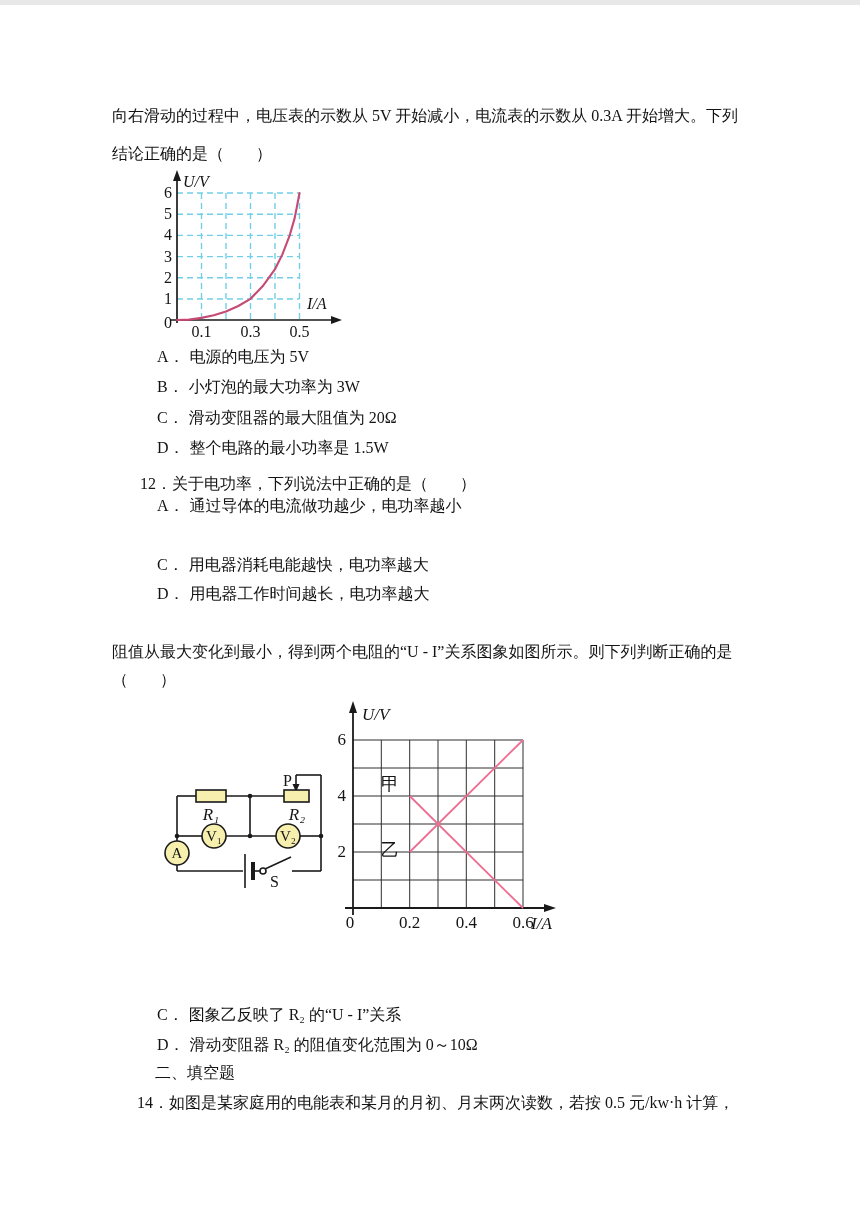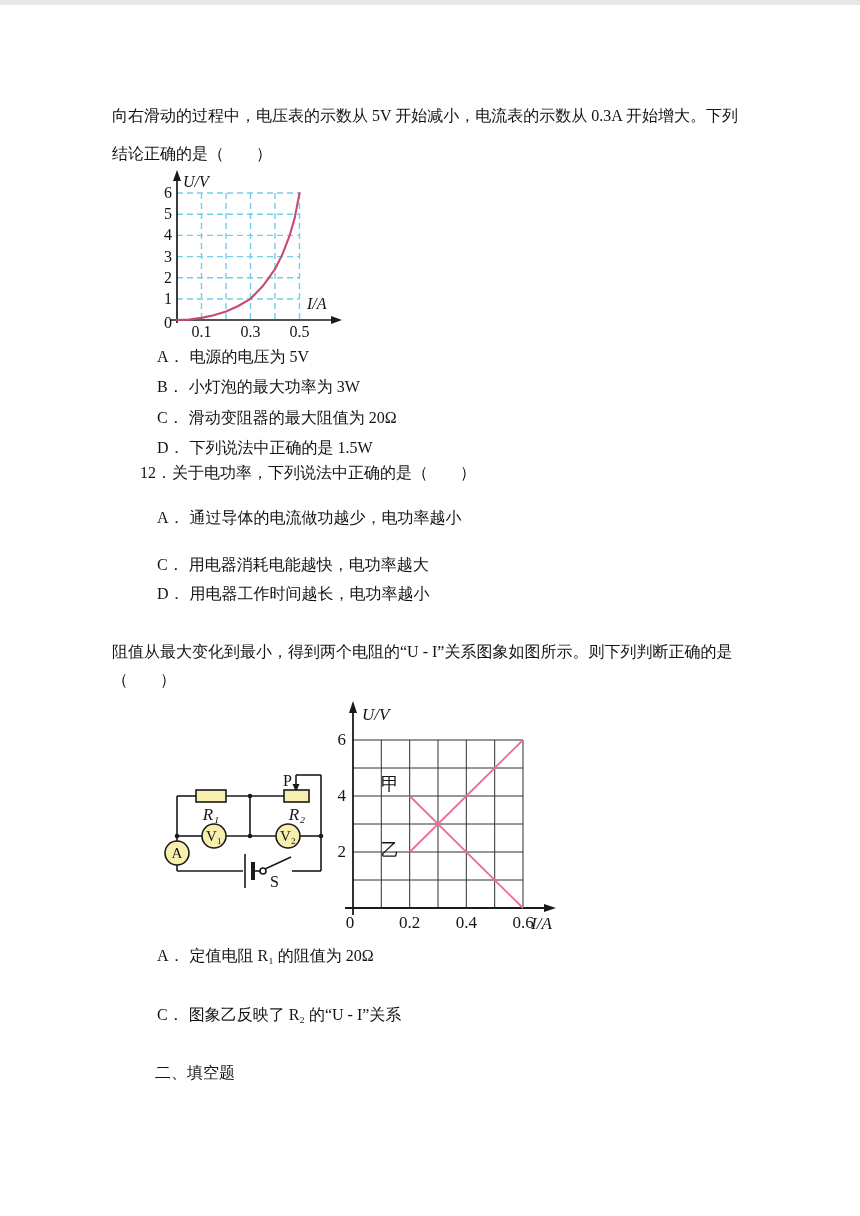--- a/index.html
+++ b/index.html
@@ -57,26 +57,26 @@
         <text x="66.5" y="172">0.1</text>
         <text x="115.5" y="172">0.3</text>
         <text x="164.5" y="172">0.5</text>
       </g>
     </g>
   </svg>
 
   <div class="line opt" style="left:157px;top:342px"><span class="k">A．</span><span>电源的电压为 5V</span></div>
   <div class="line opt" style="left:157px;top:372px"><span class="k">B．</span><span>小灯泡的最大功率为 3W</span></div>
   <div class="line opt" style="left:157px;top:403px"><span class="k">C．</span><span>滑动变阻器的最大阻值为 20Ω</span></div>
-  <div class="line opt" style="left:157px;top:433px"><span class="k">D．</span><span>下列说法中正确的是 1.5W</span></div>
+  <div class="line opt" style="left:157px;top:433px"><span class="k">D．</span><span>整个电路的最小功率是 1.5W</span></div>
 
-  <div class="line" style="left:140px;top:458px"><span>12．</span><span>关于电功率，下列说法中正确的是（　　）</span></div>
-  <div class="line opt" style="left:157px;top:503px"><span class="k">A．</span><span>通过导体的电流做功越少，电功率越小</span></div>
+  <div class="line" style="left:140px;top:469px"><span>12．</span><span>关于电功率，下列说法中正确的是（　　）</span></div>
+  <div class="line opt" style="left:157px;top:491px"><span class="k">A．</span><span>通过导体的电流做功越少，电功率越小</span></div>
   <div class="line opt" style="left:157px;top:550px"><span class="k">C．</span><span>用电器消耗电能越快，电功率越大</span></div>
-  <div class="line opt" style="left:157px;top:579px"><span class="k">D．</span><span>用电器工作时间越长，电功率越小</span></div>
+  <div class="line opt" style="left:157px;top:579px"><span class="k">D．</span><span>用电器工作时间越长，电功率越大</span></div>
 
   <div class="line" style="left:112px;top:637px"><span>阻值从最大变化到最小，得到两个电阻的“U - I”关系图象如图所示。则下列判断正确的是</span></div>
   <div class="line" style="left:112px;top:665px"><span>（　　）</span></div>
 
   <svg style="left:158px;top:752px" width="185" height="150" viewBox="0 0 185 150">
     <g stroke="#1a1a1a" stroke-width="1.6" fill="none">
       <line x1="19" y1="39" x2="38" y2="39"></line>
       <line x1="68" y1="39" x2="126" y2="39"></line>
       <line x1="92" y1="39" x2="92" y2="79"></line>
       <line x1="138" y1="18" x2="163" y2="18"></line>
@@ -157,19 +157,20 @@
         <text x="20" y="235">0</text>
         <text x="79.7" y="235">0.2</text>
         <text x="136.3" y="235">0.4</text>
         <text x="193" y="235">0.6</text>
       </g>
       <text x="51" y="97" font-size="18">甲</text>
       <text x="51" y="163" font-size="18">乙</text>
     </g>
   </svg>
 
-  <div class="line opt" style="left:157px;top:941px"><span class="k">A．</span><span>定值电阻 R₁ 的阻值为 20Ω</span></div>
   <div class="line opt" style="left:157px;top:1000px"><span class="k">C．</span><span>图象乙反映了 R₂ 的“U - I”关系</span></div>
+  <div class="line opt" style="left:157px;top:1030px"><span class="k">D．</span><span>滑动变阻器 R₂ 的阻值变化范围为 0～10Ω</span></div>
 
   <div class="line" style="left:155px;top:1058px"><span>二、填空题</span></div>
 
+  <div class="line" style="left:137px;top:1088px"><span>14．</span><span>如图是某家庭用的电能表和某月的月初、月末两次读数，若按 0.5 元/kw·h 计算，</span></div>
 
 </div>
 
 </body></html>

